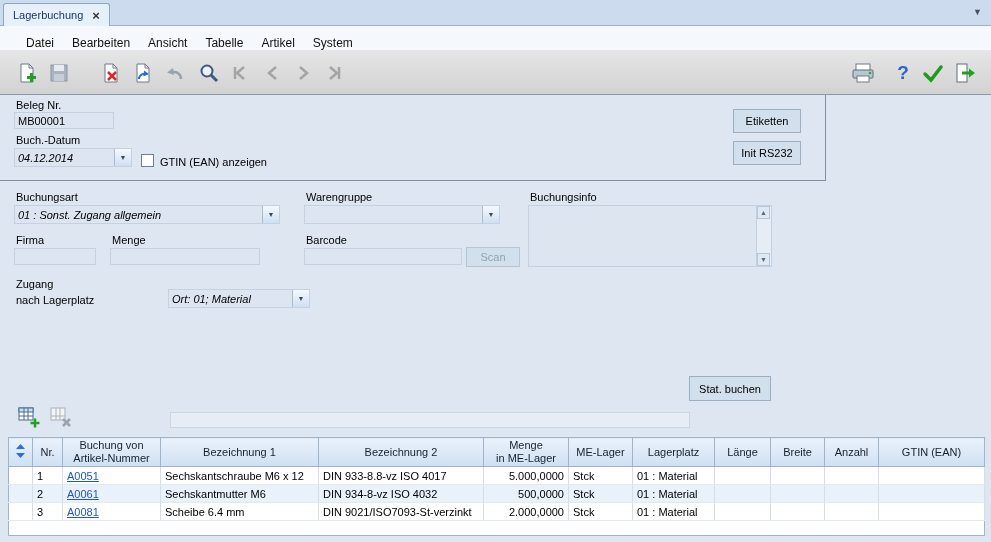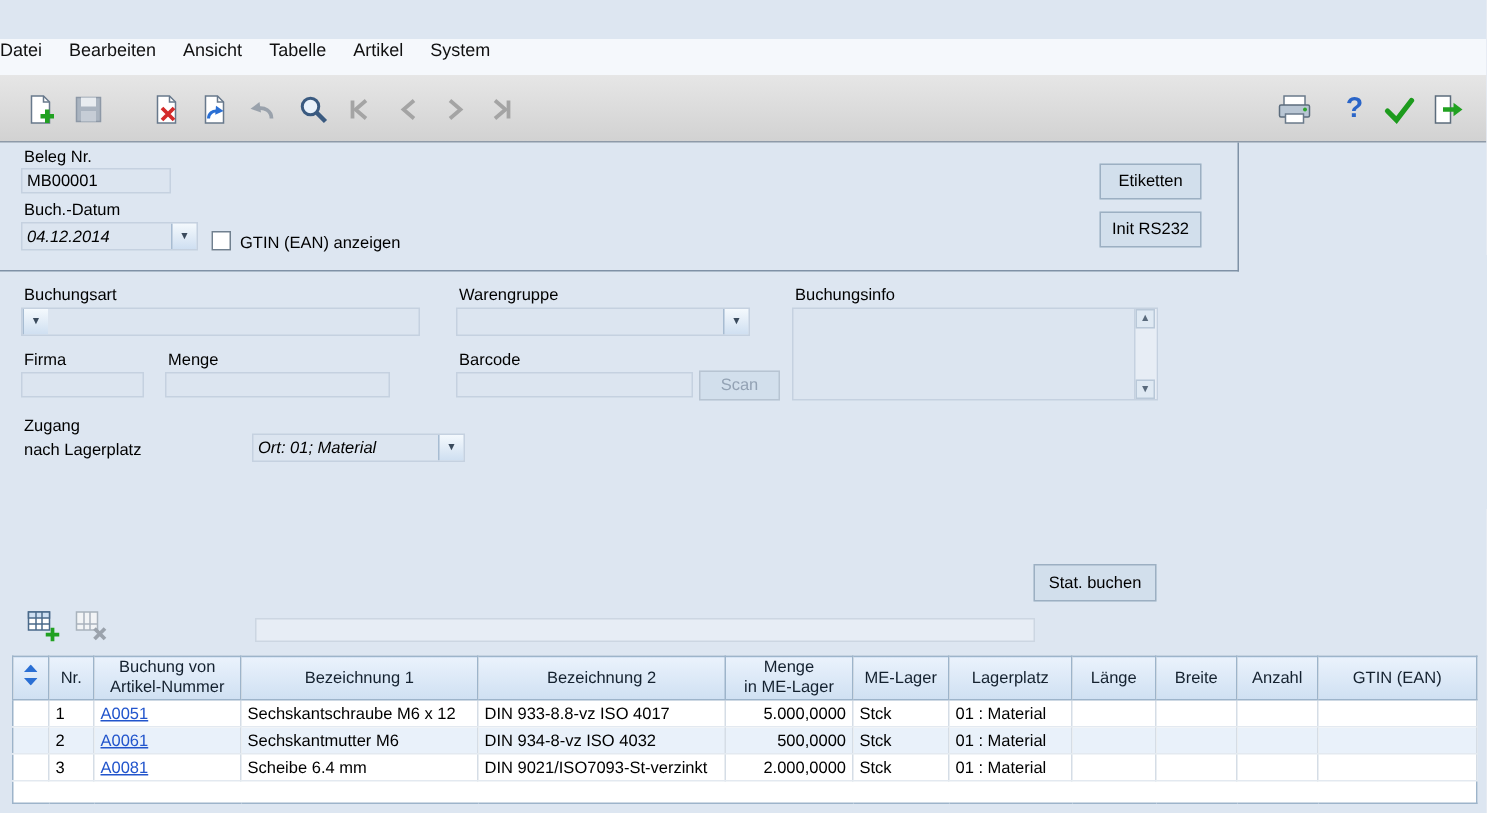--- a/index.html
+++ b/index.html
@@ -9,21 +9,21 @@
 
   
   .tabbar{position:absolute;left:0;top:0;width:100%;height:26px;background:#ccdcee;border-bottom:1px solid #9db2c8;}
   .tab{position:absolute;left:3px;top:3px;height:23px;background:#e6f0fb;border:1px solid #8ea6bf;border-bottom:none;
        border-radius:3px 3px 0 0;display:flex;align-items:center;padding:0 9px;gap:9px;color:#15335e;}
   .tab-close{color:#333;font-size:13px;font-weight:bold;line-height:1;}
   .tabbar-caret{position:absolute;right:9px;top:7px;font-size:9px;color:#41536b;}
 
   
   .menubar{position:absolute;left:0;top:26px;width:100%;height:25px;background:#f5f8fc;border-bottom:1px solid #c9d4e2;
-           display:flex;align-items:flex-start;padding-left:0;gap:18px;}
+           display:flex;align-items:flex-end;padding-left:26px;gap:18px;}
   .menu-item{font-size:12px;color:#111;}
 
   
   .toolbar{position:absolute;left:0;top:50px;width:100%;height:45px;
            background:linear-gradient(#e6e6e6,var(--toolbar-bg,#d2d2d2));border-bottom:1px solid #8e9aa8;}
   .tbtn{position:absolute;top:8px;width:30px;height:30px;display:flex;align-items:center;justify-content:center;}
   .glyph-help{font-size:19px;font-weight:bold;color:#2a65c8;}
 
   
   .lbl{position:absolute;white-space:nowrap;color:#000;}
@@ -55,20 +55,27 @@
   .grid tr.alt td{background:var(--row-alt,#e9f1fa);}
   .grid td.num{text-align:right;}
   .grid td.empty-tail{border-right:none;border-bottom:none;height:15px;}
   a.link{color:var(--link,#2255cc);text-decoration:underline;}
 </style>
 </head>
 <body>
 
 <div class="app">
 
+  <div class="tabbar">
+    <div class="tab">
+      <span>Lagerbuchung</span>
+      <span class="tab-close">×</span>
+    </div>
+    <span class="tabbar-caret">▼</span>
+  </div>
 
   <div class="menubar">
     <span class="menu-item">Datei</span>
     <span class="menu-item">Bearbeiten</span>
     <span class="menu-item">Ansicht</span>
     <span class="menu-item">Tabelle</span>
     <span class="menu-item">Artikel</span>
     <span class="menu-item">System</span>
   </div>
 
@@ -179,20 +186,21 @@
 
   <div class="btn" style="left:733px;top:109px;width:68px;height:24px">
     <span>Etiketten</span>
   </div>
   <div class="btn" style="left:733px;top:141px;width:68px;height:24px">
     <span>Init RS232</span>
   </div>
 
   <span class="lbl" style="left:16px;top:191px">Buchungsart</span>
   <div class="field combo" style="left:14px;top:205px;width:266px;height:19px">
+    <span class="combo-text">01 : Sonst. Zugang allgemein</span>
     <span class="combo-btn">▼</span>
   </div>
 
   <span class="lbl" style="left:306px;top:191px">Warengruppe</span>
   <div class="field combo" style="left:304px;top:205px;width:196px;height:19px">
     <span class="combo-text"></span>
     <span class="combo-btn">▼</span>
   </div>
 
   <span class="lbl" style="left:530px;top:191px">Buchungsinfo</span>

